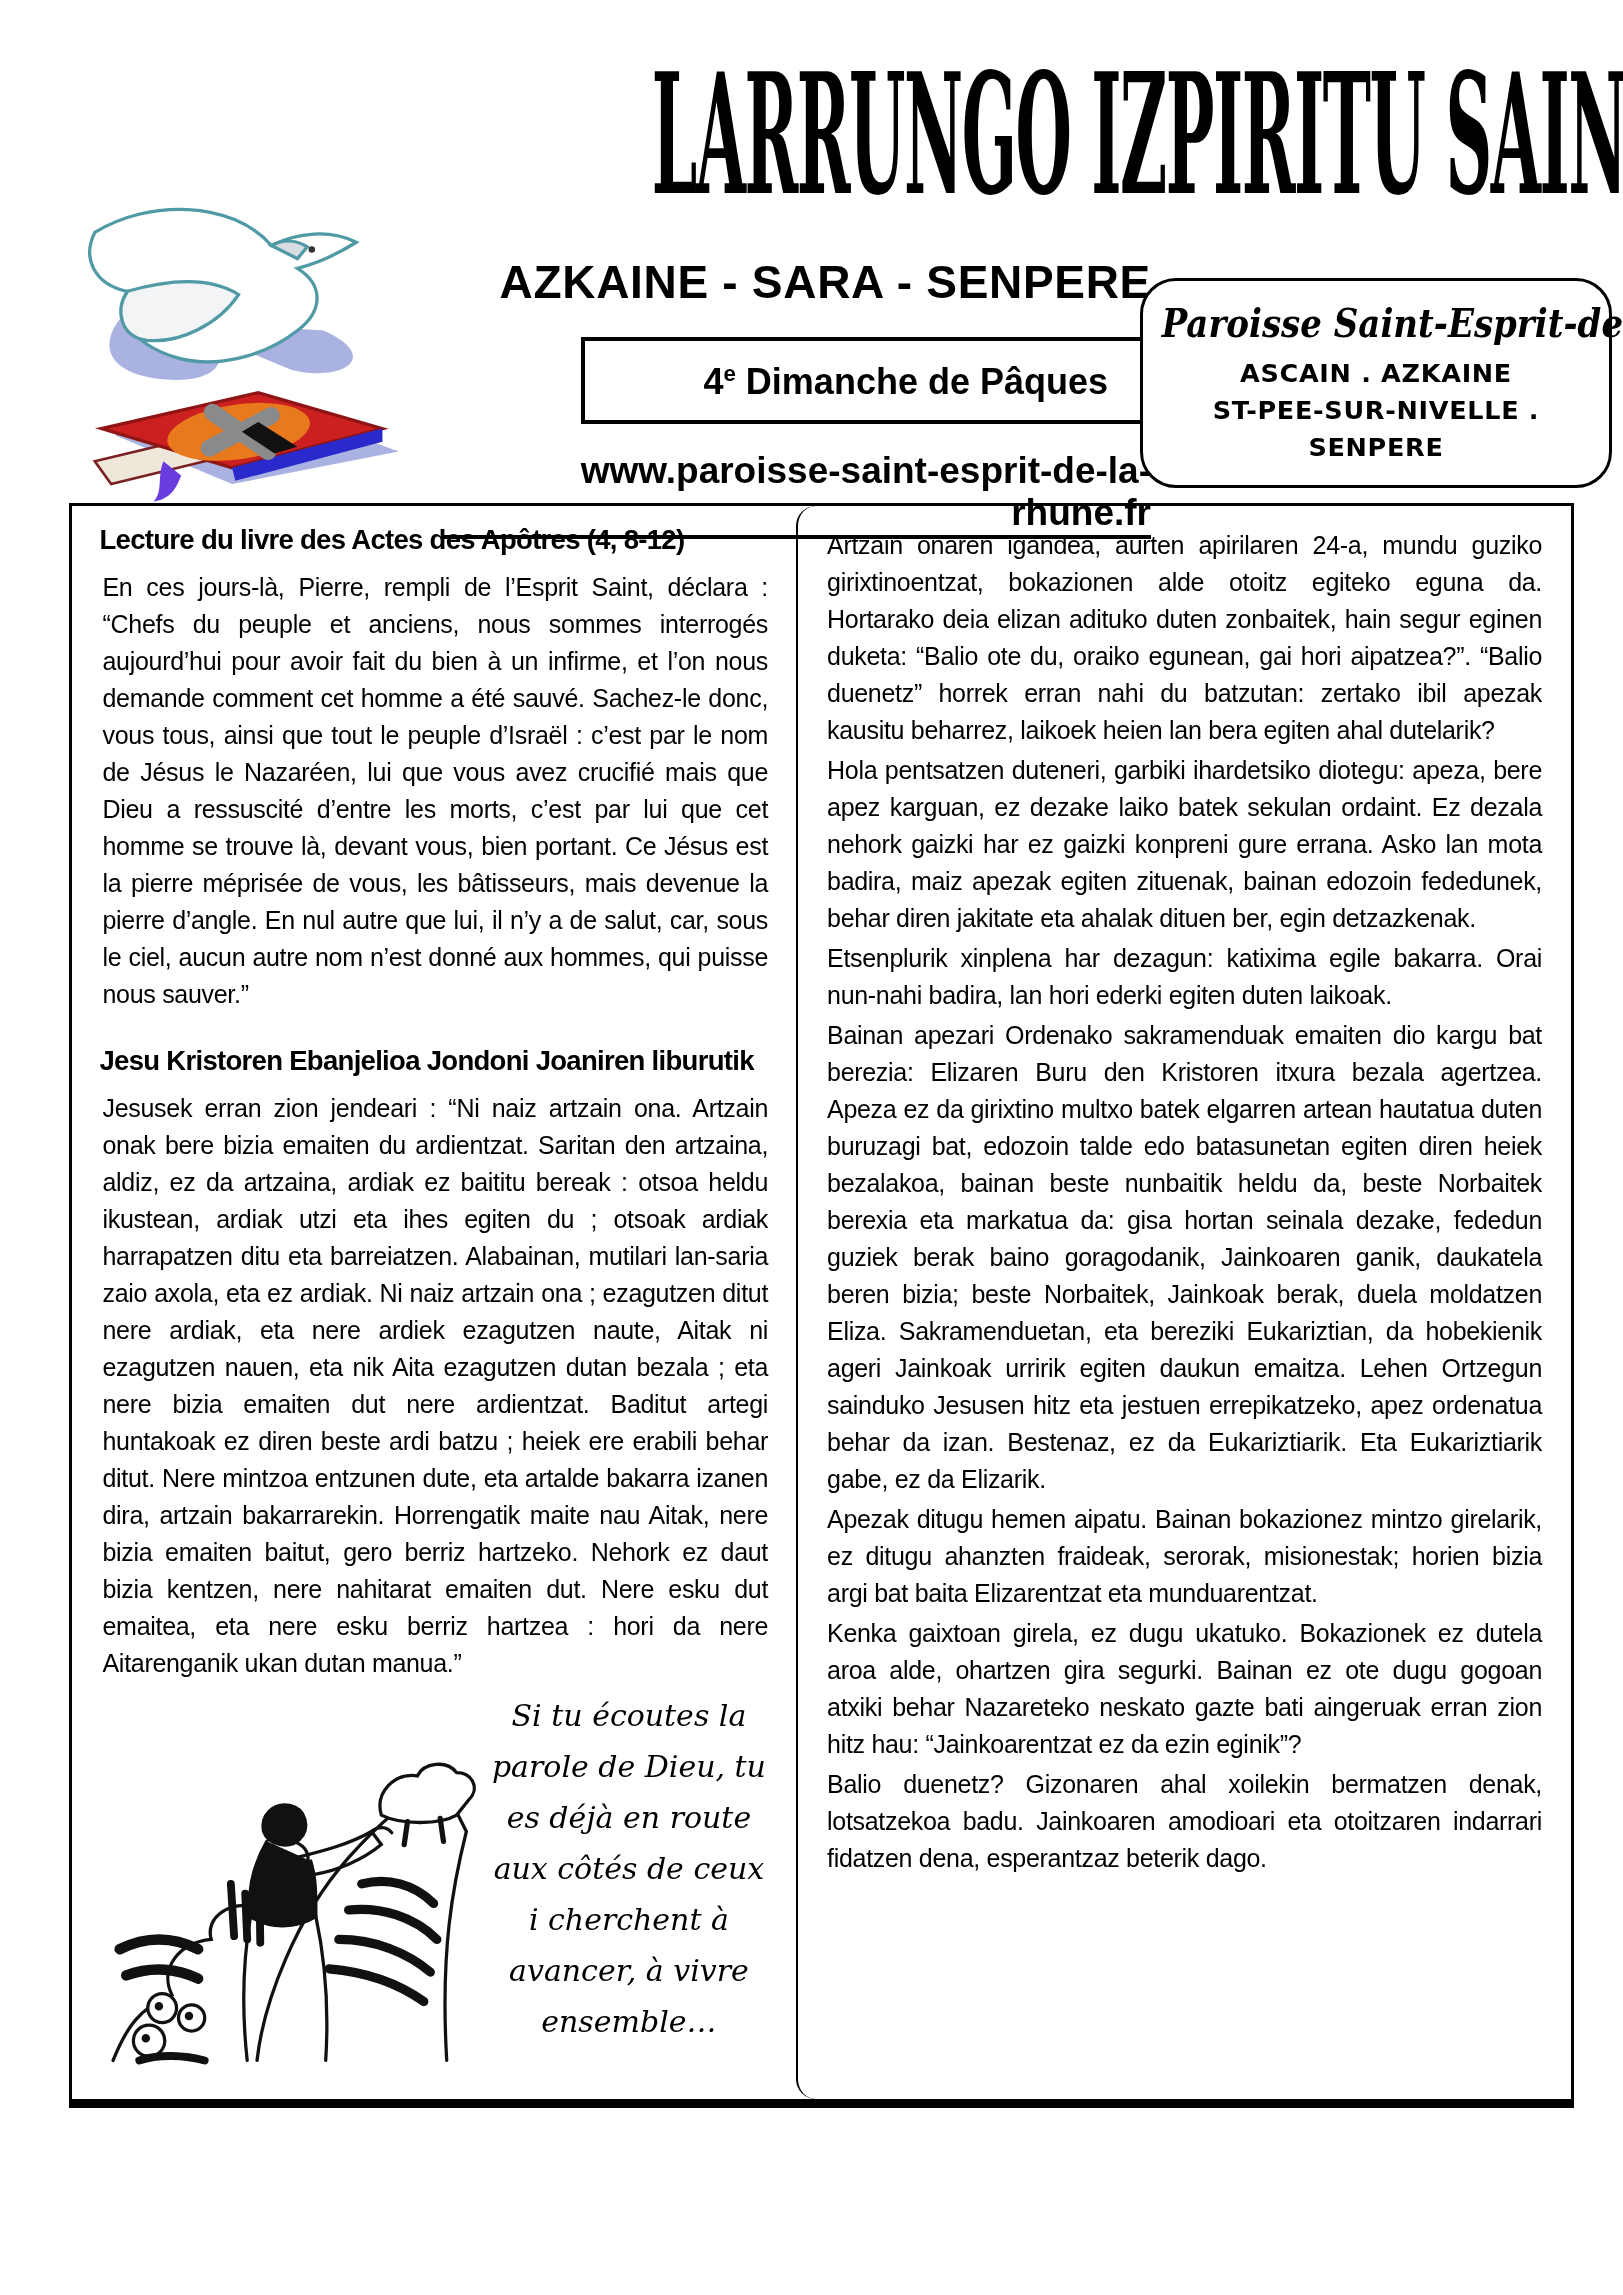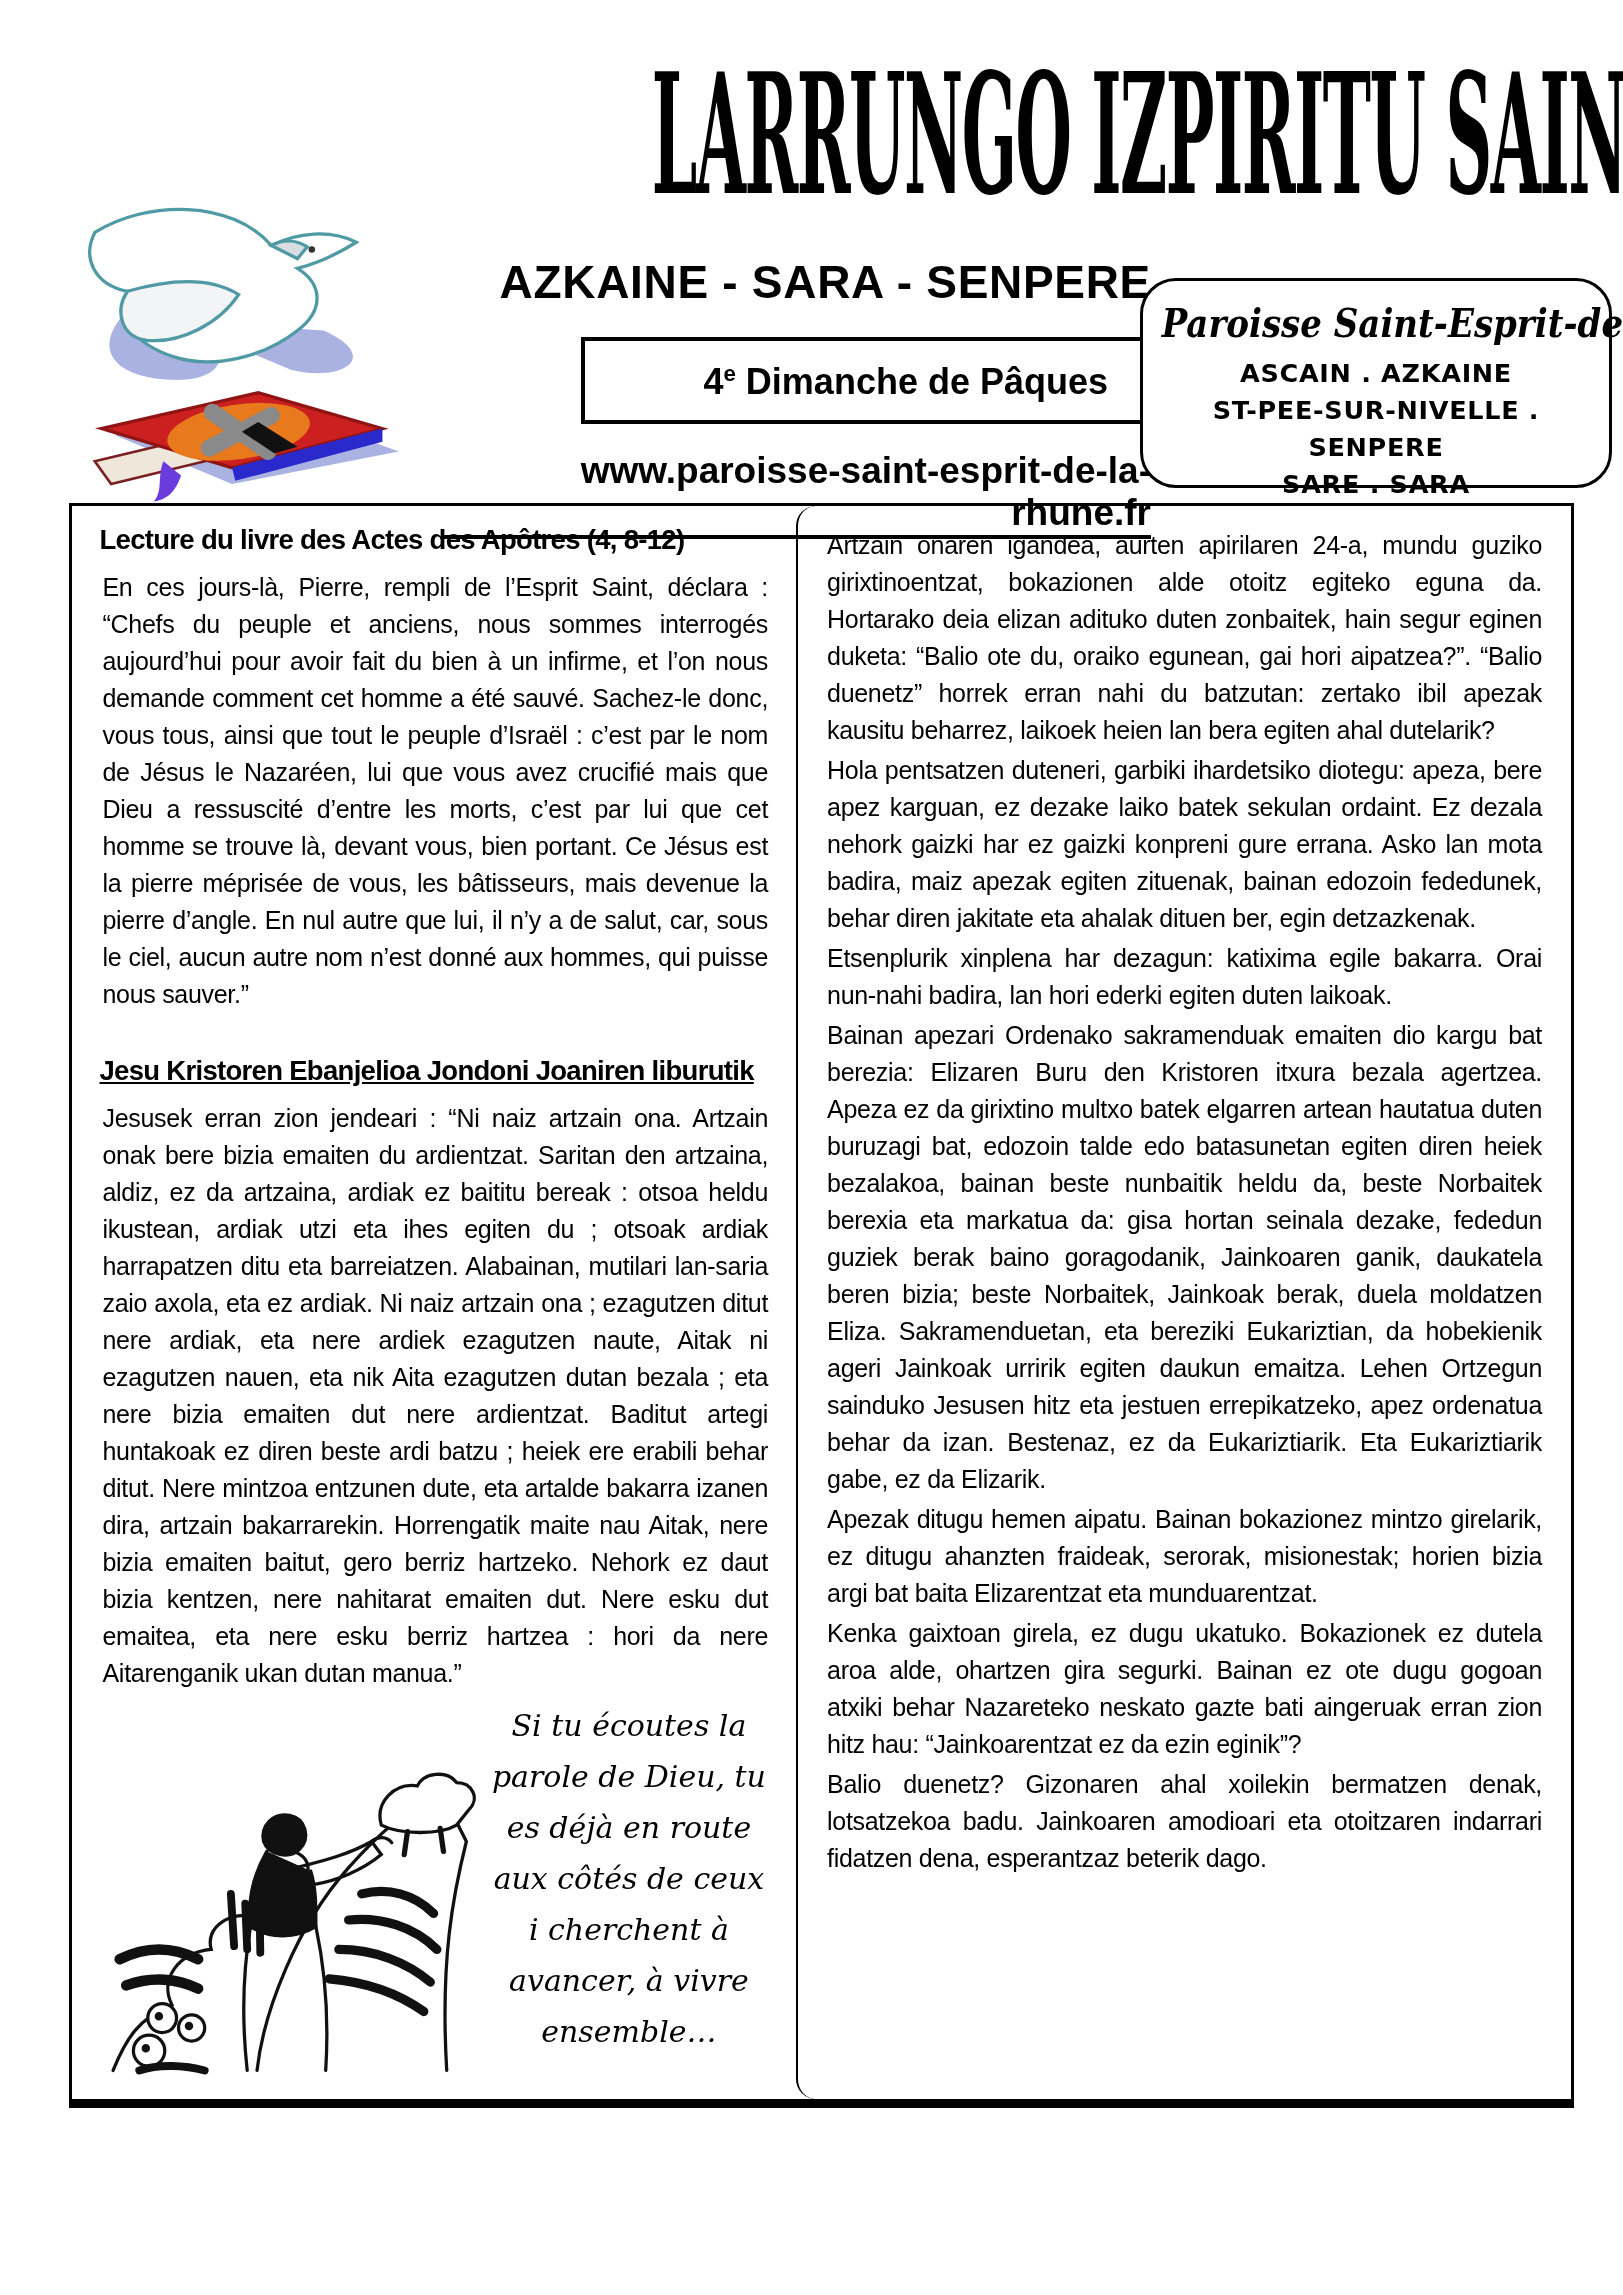--- a/index.html
+++ b/index.html
@@ -31,21 +31,21 @@
         font-size:25.5px;line-height:37px;letter-spacing:0.7px;}
 
   
   .mainbox{position:absolute;left:69px;top:503px;width:1505px;height:1605px;
         border:3.9px solid #000;border-bottom:9.8px solid #000;display:flex;box-sizing:border-box;}
   .col{box-sizing:border-box;overflow:hidden;border-radius:20px;}
   .col-left{width:725px;padding:18.3px 25px 6.5px 27.5px;}
   .col-right{width:776px;border-left:2.6px solid #000;padding:18.3px 26px 6.5px 26px;}
 
   .col h2{font-size:27.5px;margin:0 0 13px 0;font-weight:800;letter-spacing:-0.7px;}
-  .col h2.gap{margin-top:42px;text-decoration:underline;}
+  .col h2.gap{margin-top:32px;}
   .col p{font-size:25px;line-height:37px;text-align:justify;margin:3px;letter-spacing:-0.3px;}
 
   .figure-row{display:flex;margin-top:8px;align-items:flex-end;justify-content:center;}
   .shepherd-art{width:386px;height:314px;flex:0 0 auto;}
   .figure-quote{flex:1;font-family:"DejaVu Serif",serif;font-style:italic;
         font-size:30px;line-height:51px;text-align:center;padding:0 3.9px 19.6px 5.2px;}
 </style>
 </head>
 <body>
 
@@ -85,21 +85,20 @@
     </div>
     <br>
     <span class="site">www.paroisse-saint-esprit-de-la-rhune.fr</span>
   </div>
 
   <div class="parish-box">
     <div class="parish-name">Paroisse Saint-Esprit-de-la-Rhune</div>
     <div class="parish-towns">
       <div>ASCAIN . AZKAINE</div>
       <div>ST-PEE-SUR-NIVELLE . SENPERE</div>
-      <div>SARE . SARA</div>
     </div>
   </div>
 
   <div class="mainbox">
 
     <div class="col col-left">
       <h2>Lecture du livre des Actes des Apôtres (4, 8-12)</h2>
       <p>En ces jours-là, Pierre, rempli de l’Esprit Saint, déclara : “Chefs du peuple et anciens, nous sommes interrogés aujourd’hui pour avoir fait du bien à un infirme, et l’on nous demande comment cet homme a été sauvé. Sachez-le donc, vous tous, ainsi que tout le peuple d’Israël : c’est par le nom de Jésus le Nazaréen, lui que vous avez crucifié mais que Dieu a ressuscité d’entre les morts, c’est par lui que cet homme se trouve là, devant vous, bien portant. Ce Jésus est la pierre méprisée de vous, les bâtisseurs, mais devenue la pierre d’angle. En nul autre que lui, il n’y a de salut, car, sous le ciel, aucun autre nom n’est donné aux hommes, qui puisse nous sauver.”</p>
       <h2 class="gap">Jesu Kristoren Ebanjelioa Jondoni Joaniren liburutik</h2>
       <p>Jesusek erran zion jendeari : “Ni naiz artzain ona. Artzain onak bere bizia emaiten du ardientzat. Saritan den artzaina, aldiz, ez da artzaina, ardiak ez baititu bereak : otsoa heldu ikustean, ardiak utzi eta ihes egiten du ; otsoak ardiak harrapatzen ditu eta barreiatzen. Alabainan, mutilari lan-saria zaio axola, eta ez ardiak. Ni naiz artzain ona ; ezagutzen ditut nere ardiak, eta nere ardiek ezagutzen naute, Aitak ni ezagutzen nauen, eta nik Aita ezagutzen dutan bezala ; eta nere bizia emaiten dut nere ardientzat. Baditut artegi huntakoak ez diren beste ardi batzu ; heiek ere erabili behar ditut. Nere mintzoa entzunen dute, eta artalde bakarra izanen dira, artzain bakarrarekin. Horrengatik maite nau Aitak, nere bizia emaiten baitut, gero berriz hartzeko. Nehork ez daut bizia kentzen, nere nahitarat emaiten dut. Nere esku dut emaitea, eta nere esku berriz hartzea : hori da nere Aitarenganik ukan dutan manua.”</p>

